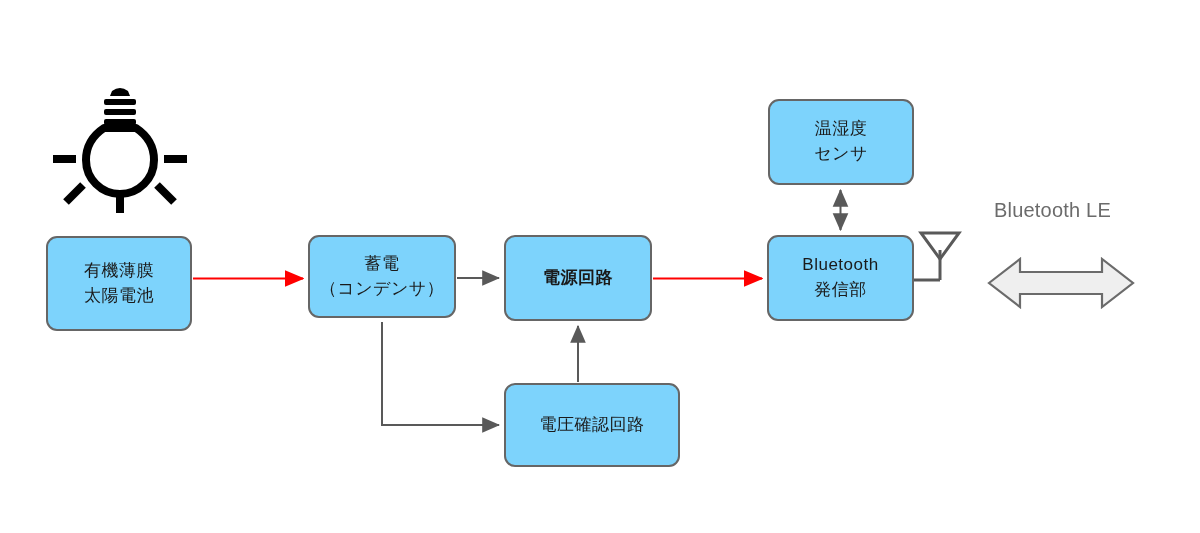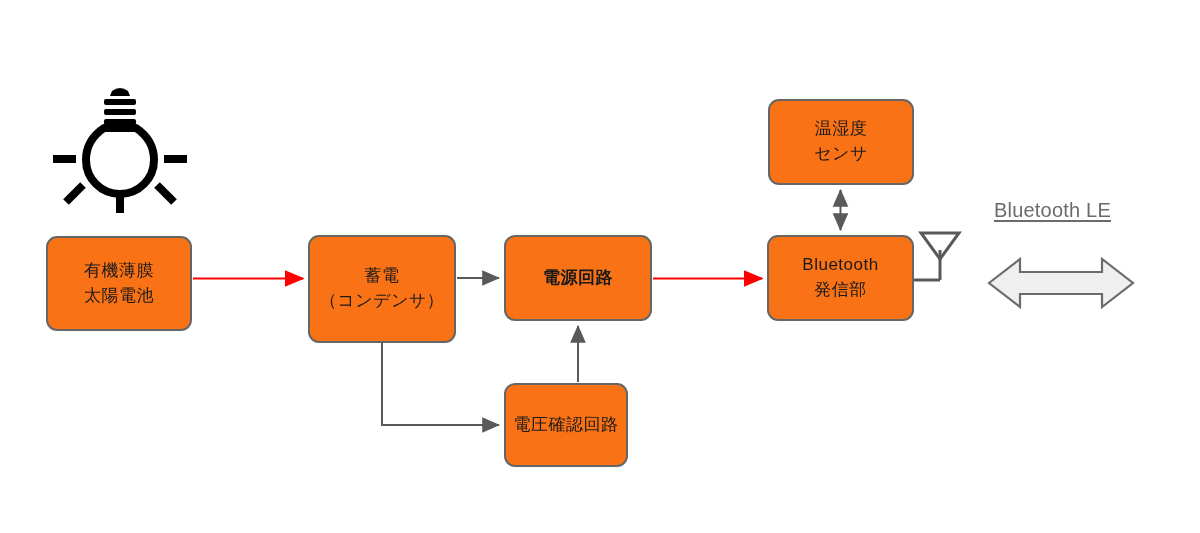--- a/index.html
+++ b/index.html
@@ -15,38 +15,38 @@
     width: 1200px;
     height: 533px;
     background: #ffffff;
     overflow: hidden;
   }
   .node {
     position: absolute;
     box-sizing: border-box;
     border: 2px solid #666666;
     border-radius: 11px;
-    background: #f97316;
+    background: #7dd3fc;
     display: flex;
     align-items: center;
     justify-content: center;
     text-align: center;
     color: #1a1a1a;
     font-size: 17px;
     line-height: 1.45;
     letter-spacing: 0.5px;
     white-space: pre-line;
     z-index: 2;
   }
   #node-solar   { left: 46px;  top: 236px; width: 146px; height: 95px; }
-  #node-storage { left: 308px; top: 235px; width: 148px; height: 108px; }
+  #node-storage { left: 308px; top: 235px; width: 148px; height: 83px; }
   #node-power   { left: 504px; top: 235px; width: 148px; height: 86px; font-weight: bold; }
   #node-ble     { left: 767px; top: 235px; width: 147px; height: 86px; }
   #node-sensor  { left: 768px; top:  99px; width: 146px; height: 86px; }
-  #node-voltage { left: 504px; top: 383px; width: 124px; height: 84px; }
+  #node-voltage { left: 504px; top: 383px; width: 176px; height: 84px; }
 
   #bulb-icon {
     position: absolute;
     left: 45px;
     top: 85px;
     width: 150px;
     height: 130px;
     z-index: 1;
   }
   #antenna-icon {
@@ -65,21 +65,20 @@
     height: 533px;
     z-index: 1;
   }
   #ble-le-label {
     position: absolute;
     left: 994px;
     top: 199px;
     color: #6b6b6b;
     font-size: 20px;
     letter-spacing: 0.2px;
-    text-decoration: underline;
     text-underline-offset: 3px;
     white-space: nowrap;
     z-index: 3;
   }
   #double-arrow {
     position: absolute;
     left: 986px;
     top: 252px;
     width: 150px;
     height: 62px;

